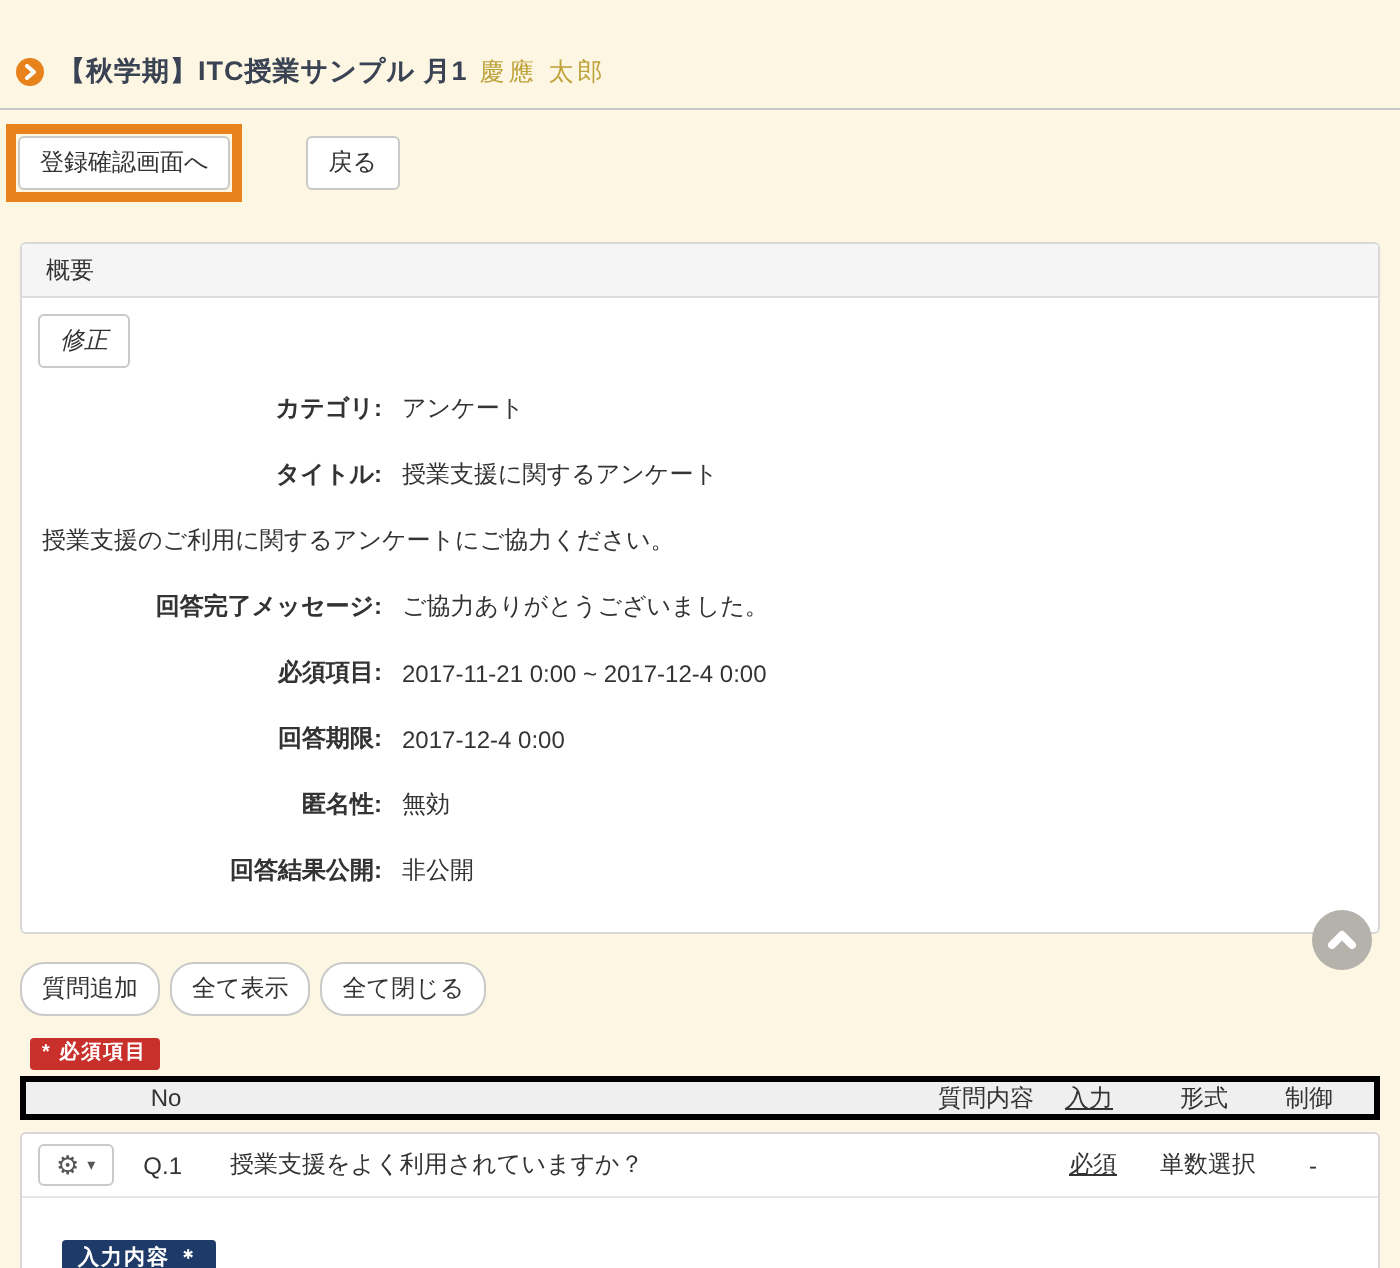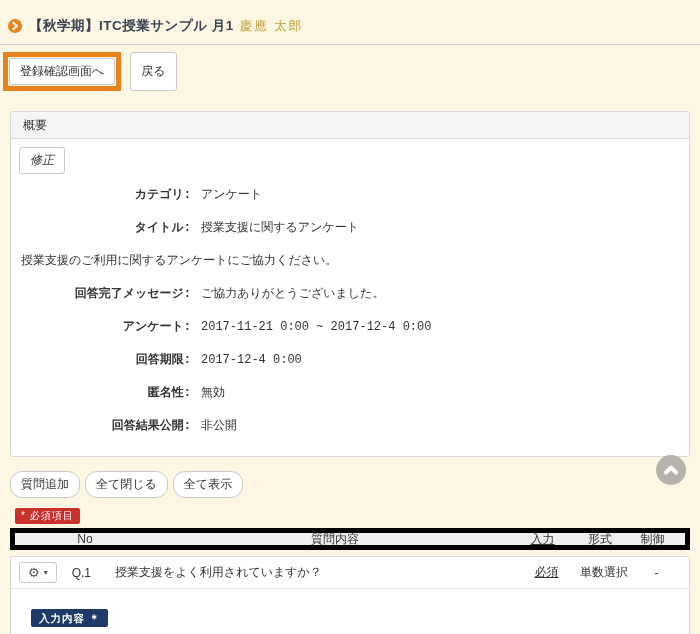--- a/index.html
+++ b/index.html
@@ -11,57 +11,57 @@
     --title-color:#3a4354;
   }
   *{box-sizing:border-box;margin:0;padding:0;}
   html,body{width:700px;height:634px;overflow:hidden;}
   body{
     background:var(--page-bg);
     font-family:"Liberation Sans","DejaVu Sans",sans-serif;
     font-size:12px;color:#333;position:relative;
   }
   
-  .top-header{padding:17px 0 0 8px;display:flex;align-items:center;}
+  .top-header{padding:27px 0 0 8px;display:flex;align-items:center;}
   .bullet-icon{width:14px;height:14px;border-radius:50%;background:var(--accent-orange);
     display:inline-flex;align-items:center;justify-content:center;flex:0 0 auto;}
   .page-title{font-size:13.5px;font-weight:bold;color:var(--title-color);margin-left:7px;letter-spacing:.5px;}
   .user-name{font-size:12.5px;color:var(--user-gold);margin-left:6px;letter-spacing:2px;cursor:pointer;}
   .divider{border-top:1px solid #c9c9c9;margin-top:9px;}
   
   .btn{
     display:inline-block;background:#fff;border:1px solid #c9c9c9;border-radius:3px;
     color:#333;font-size:12px;padding:5px 10px;font-family:inherit;cursor:pointer;line-height:15px;
   }
-  .toolbar{margin:7px 0 0 3px;display:flex;}
+  .toolbar{margin:7px 0 0 3px;display:flex;align-items:center;gap:23px;}
   .highlight-box{display:inline-block;border:5px solid var(--accent-orange);padding:1px;background:transparent;}
   .toolbar .back{margin-left:9px;}
   
   .panel{margin:20px 10px 0;background:#fff;border:1px solid #d8d8d8;border-radius:3px;}
   .panel-header{background:#f5f5f5;border-bottom:1px solid #ddd;padding:0 12px;line-height:26px;
     font-size:12px;color:#333;border-radius:3px 3px 0 0;}
   .panel-body{padding:0 0 14px;}
   .edit{margin:8px 16px 0 8px;font-style:italic;}
-  .field-row{display:flex;height:33px;align-items:center;font-family:Liberation Mono, monospace;}
+  .field-row{display:flex;height:33px;align-items:center;}
   .field-label{width:180px;text-align:right;font-weight:bold;flex:0 0 auto;}
   .field-value{margin-left:10px;}
   
   .toolbar2{margin:14px 0 0 10px;display:flex;}
   .toolbar2 .btn{margin-right:5px;border-radius:12px;}
   .required-row{margin:10px 0 0 15px;height:16px;}
-  .badge-red{background:var(--badge-red);color:#fff;font-size:10px;font-weight:normal;
+  .badge-red{background:var(--badge-red);color:#fff;font-size:10px;font-weight:bold;
     padding:2px 6px 3px;border-radius:2px;letter-spacing:1px;}
   
   .cell-input{width:55px;text-align:center;flex:0 0 auto;text-decoration:underline;}
   .cell-format{width:60px;text-align:center;flex:0 0 auto;}
   .cell-control{width:45px;text-align:center;flex:0 0 auto;}
-  .table-header{margin:4px 10px 0;height:22px;background:#efefef;border:5px solid #000000;
+  .table-header{margin:4px 10px 0;height:22px;background:#efefef;border:3px solid #000000;
     display:flex;align-items:center;padding-right:10px;color:#333;}
   .th-no{width:140px;text-align:center;flex:0 0 auto;}
-  .th-content{flex:1;text-align:center;}
+  .th-content{flex:1;text-align:right;}
   .question-panel{margin:6px 10px 0;background:#fff;border:1px solid #d8d8d8;border-radius:3px;}
   .q-row{display:flex;align-items:center;height:32px;border-bottom:1px solid #e5e5e5;padding-right:10px;}
   .gear-btn{margin-left:8px;background:#fff;border:1px solid #c9c9c9;border-radius:3px;
     padding:3px 8px;cursor:pointer;display:inline-flex;align-items:center;font-family:inherit;}
   .gear-glyph{font-size:13px;color:#555;line-height:13px;}
   .caret-glyph{font-size:8px;color:#555;margin-left:4px;}
   .q-no{margin-left:15px;}
   .q-content{flex:1;margin-left:24px;text-align:left;}
   
   .q-detail{padding:22px 0 9px 20px;}
@@ -113,42 +113,42 @@
         <span class="field-value">授業支援に関するアンケート</span>
       </div>
       <div class="field-row">
         <span class="field-value">授業支援のご利用に関するアンケートにご協力ください。</span>
       </div>
       <div class="field-row">
         <span class="field-label">回答完了メッセージ:</span>
         <span class="field-value">ご協力ありがとうございました。</span>
       </div>
       <div class="field-row">
-        <span class="field-label">アンケート:</span>
+        <span class="field-label">必須項目:</span>
         <span class="field-value">2017-11-21 0:00 ~ 2017-12-4 0:00</span>
       </div>
       <div class="field-row">
         <span class="field-label">回答期限:</span>
         <span class="field-value">2017-12-4 0:00</span>
       </div>
       <div class="field-row">
         <span class="field-label">匿名性:</span>
         <span class="field-value">無効</span>
       </div>
       <div class="field-row">
         <span class="field-label">回答結果公開:</span>
         <span class="field-value">非公開</span>
       </div>
     </div>
   </div>
 
   <div class="toolbar2">
     <button class="btn">質問追加</button>
+    <button class="btn">全て表示</button>
     <button class="btn">全て閉じる</button>
-    <button class="btn">全て表示</button>
   </div>
 
   <div class="required-row">
     <span class="badge-red">* 必須項目</span>
   </div>
 
   <div class="table-header">
     <span class="th-no">No</span>
     <span class="th-content">質問内容</span>
     <span class="cell-input">入力</span>

